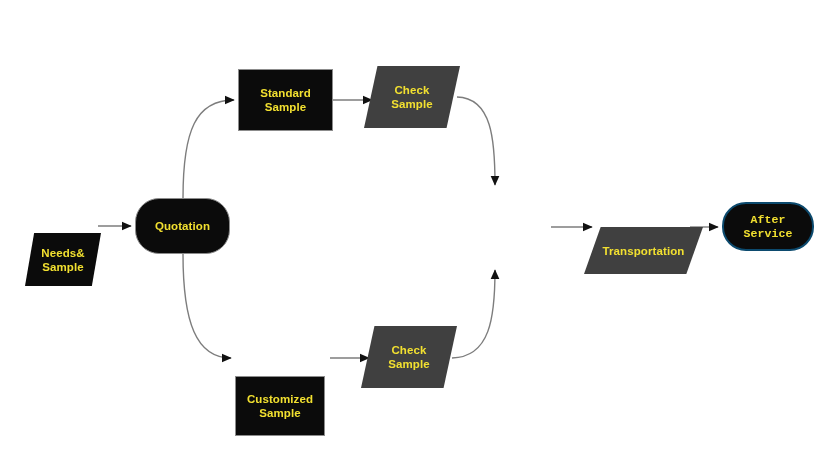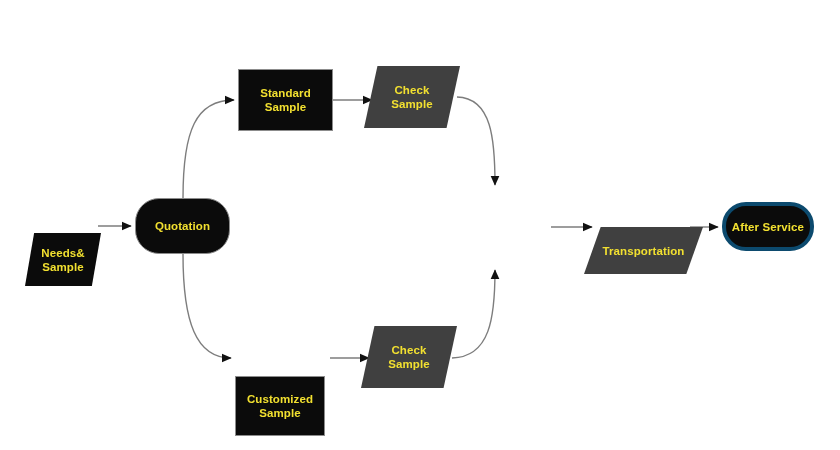--- a/index.html
+++ b/index.html
@@ -64,21 +64,22 @@
   .shape-diamond .dia {
     position: absolute;
     left: 0; top: 0;
     width: 100%; height: 100%;
     background: #0b0b0b;
     clip-path: polygon(50% 0%, 100% 50%, 50% 100%, 0% 50%);
   }
   .shape-diamond .lbl { position: relative; z-index: 1; }
   .shape-round {
     border-radius: 24px;
-    border: 4px solid #0c4a6e;
+    border: 2px solid #0c4a6e;
+    font-family: Liberation Mono, monospace;
   }
 </style>
 </head>
 <body>
 
 <div id="canvas">
 
   <svg id="edges" viewBox="0 0 840 450" width="840" height="450" xmlns="http://www.w3.org/2000/svg">
     <defs>
       <marker id="ah" viewBox="0 0 10 10" refX="9.2" refY="5" markerWidth="7" markerHeight="7" orient="auto-start-reverse">

